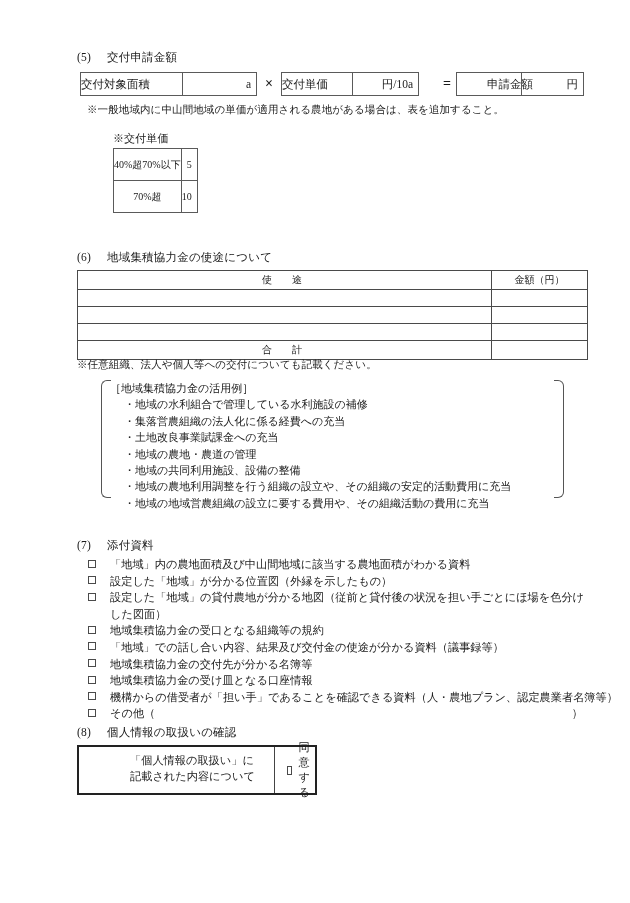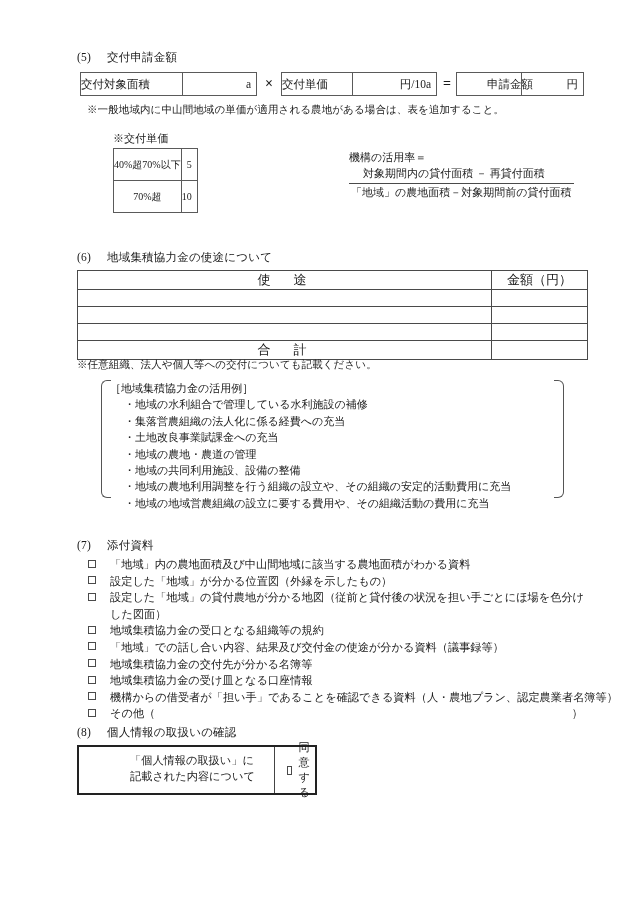--- a/index.html
+++ b/index.html
@@ -91,21 +91,21 @@
   .formula .den {
     display: block;
     padding: 1px 2px 0 2px;
     text-align: center;
   }
 
   
   .use-table {
     position: absolute;
     border-collapse: collapse;
-    font-size: 13px;
+    font-size: 10px;
     table-layout: fixed;
     padding-left: 16px;
   }
   .use-table td {
     border: 1px solid #4a4a4a;
     padding: 0;
     height: 16px;
   }
   .col-use { width: 413px; text-align: center; }
   .col-amt { width: 95px; text-align: center; margin-left: 12px; }
@@ -195,21 +195,21 @@
     <span class="sec-num">(5)</span><span>交付申請金額</span>
   </div>
 
   <div>
     <div class="f-cell f-label" style="left:65px; top:72px; width:103px;">交付対象面積</div>
     <div class="f-cell f-input" style="left:167px; top:72px; width:75px;">
       <span></span><span>a</span>
     </div>
     <div class="f-op" style="left:245px; top:72px;">×</div>
     <div class="f-cell f-label" style="left:266px; top:72px; width:72px;">交付単価</div>
-    <div class="f-cell f-input" style="left:337px; top:72px; width:85px;">
+    <div class="f-cell f-input" style="left:337px; top:72px; width:67px;">
       <span></span><span>円/10a</span>
     </div>
     <div class="f-op" style="left:423px; top:72px;">=</div>
     <div class="f-cell f-label" style="left:441px; top:72px; width:66px;padding-left:30px;">申請金額</div>
     <div class="f-cell f-input" style="left:506px; top:72px; width:63px;">
       <span></span><span>円</span>
     </div>
   </div>
 
   <div class="note" style="left:72px; top:103px;">※一般地域内に中山間地域の単価が適用される農地がある場合は、表を追加すること。</div>
@@ -222,25 +222,20 @@
         <td class="up-r-label">40%超70%以下</td>
         <td class="up-r-val">5</td>
       </tr>
       <tr>
         <td class="up-r-label">70%超</td>
         <td class="up-r-val">10</td>
       </tr>
     </tbody>
   </table>
 
-  <div class="formula" style="left:334px; top:150px;">
-    <div>機構の活用率＝</div>
-    <span class="num">対象期間内の貸付面積 － 再貸付面積</span>
-    <span class="den">「地域」の農地面積－対象期間前の貸付面積</span>
-  </div>
 
   <div class="sec-head" style="left:62px; top:250px;">
     <span class="sec-num">(6)</span><span>地域集積協力金の使途について</span>
   </div>
 
   <table class="use-table" style="left:62px; top:270px; width:508px;">
     <tbody>
       <tr class="use-head">
         <td class="col-use spaced">使　途</td>
         <td class="col-amt">金額（円）</td>

